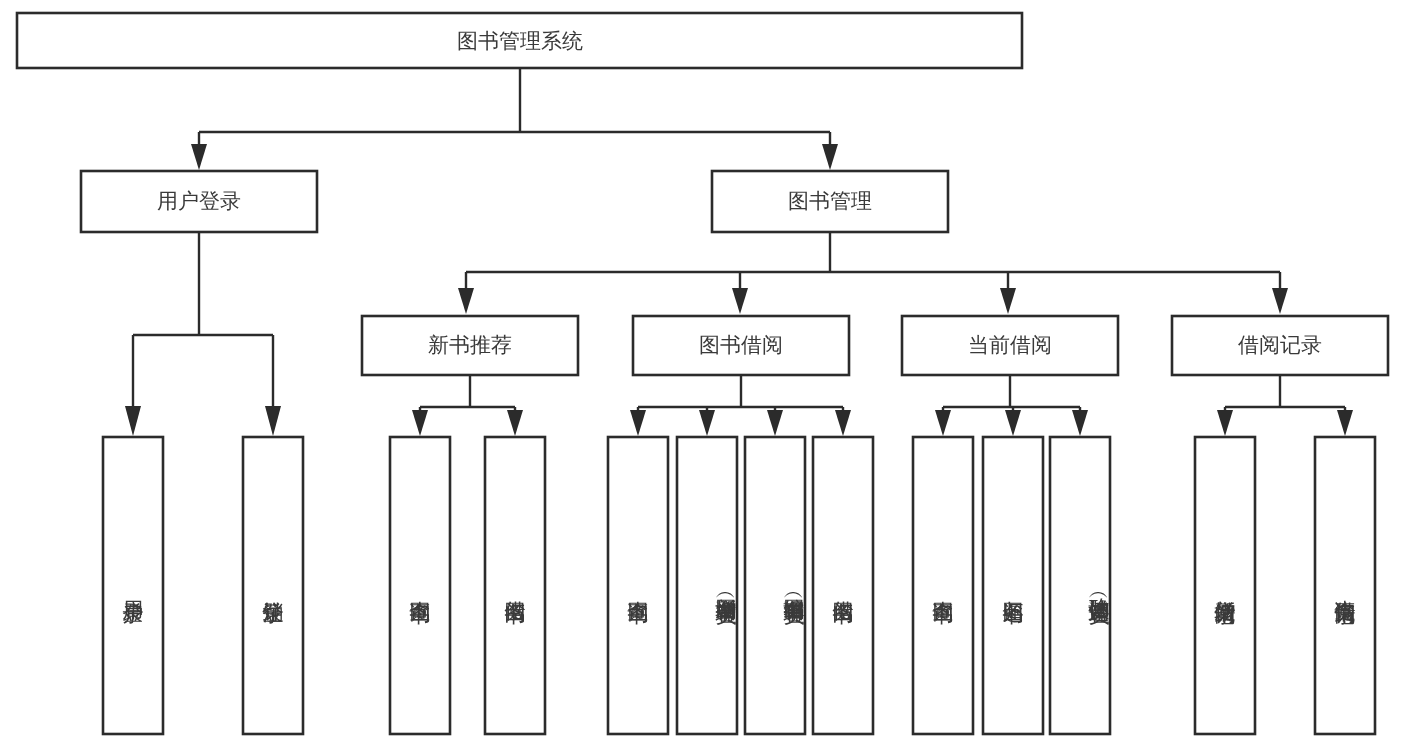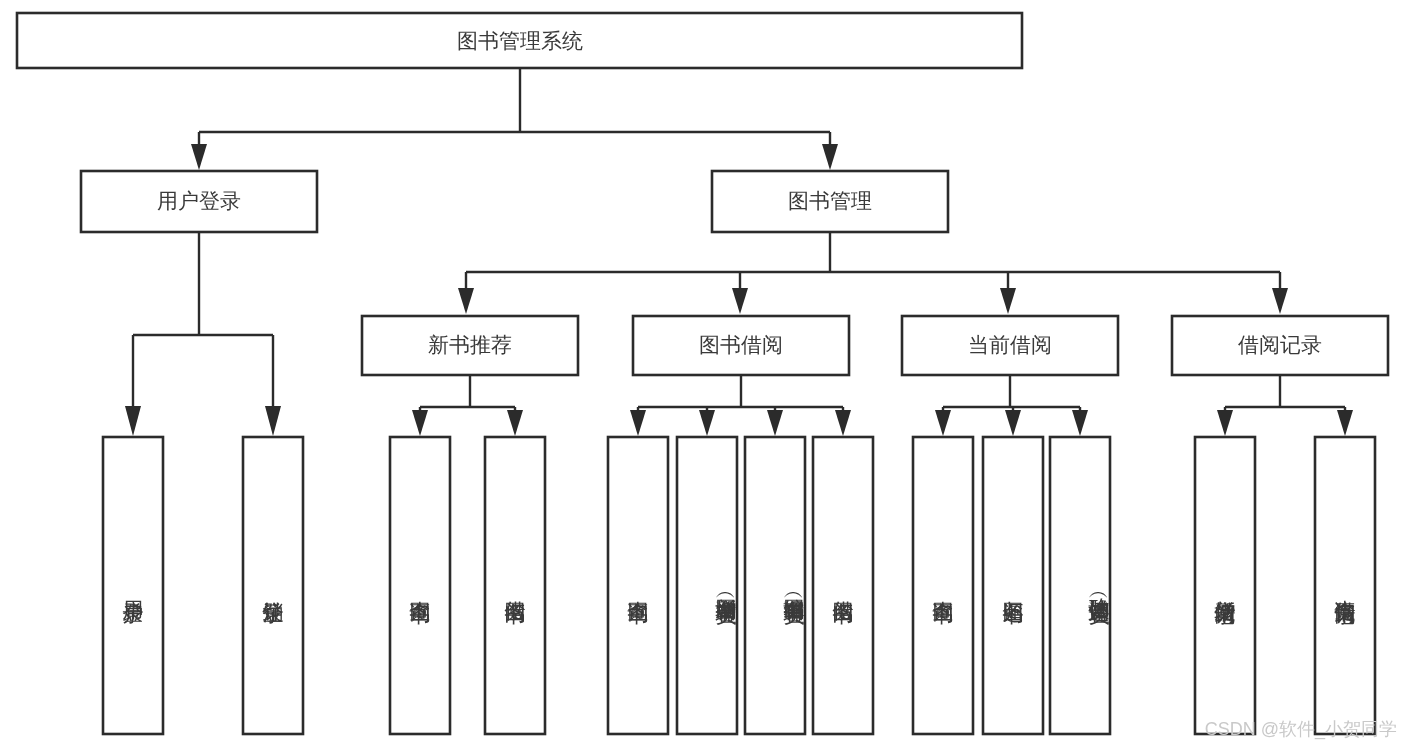--- a/index.html
+++ b/index.html
@@ -209,14 +209,13 @@
   <div class="node-label-v" style="left:745px; top:437px; width:60px; height:297px; align-items:flex-start;">编辑图书（管理员）</div>
   <div class="node-label-v" style="left:813px; top:437px; width:60px; height:297px;">借阅图书</div>
 
   <div class="node-label-v" style="left:913px; top:437px; width:60px; height:297px;">查询图书</div>
   <div class="node-label-v" style="left:983px; top:437px; width:60px; height:297px;">归还图书</div>
   <div class="node-label-v" style="left:1050px; top:437px; width:60px; height:297px; align-items:flex-start;">确认归还（管理员）</div>
 
   <div class="node-label-v" style="left:1195px; top:437px; width:60px; height:297px;">新增借阅记录</div>
   <div class="node-label-v" style="left:1315px; top:437px; width:60px; height:297px;">查询借阅记录</div>
 
-  <div class="watermark">CSDN @软件_小贺同学</div>
 </div>
 
 </body></html>

